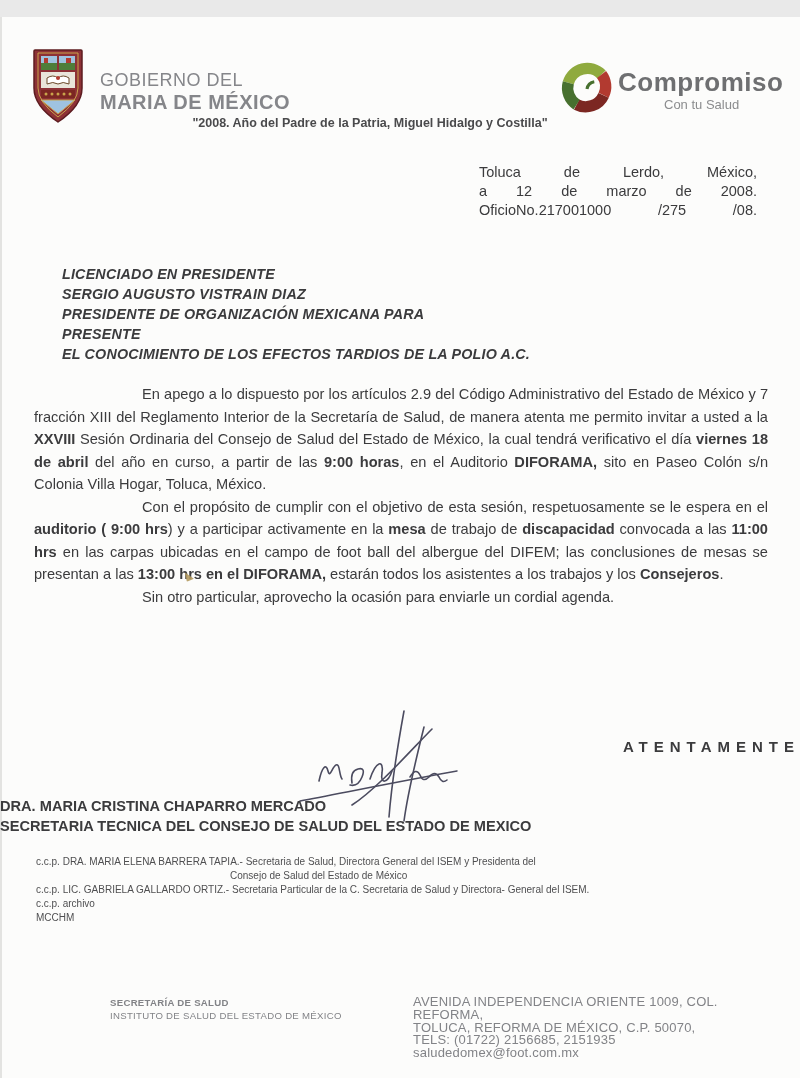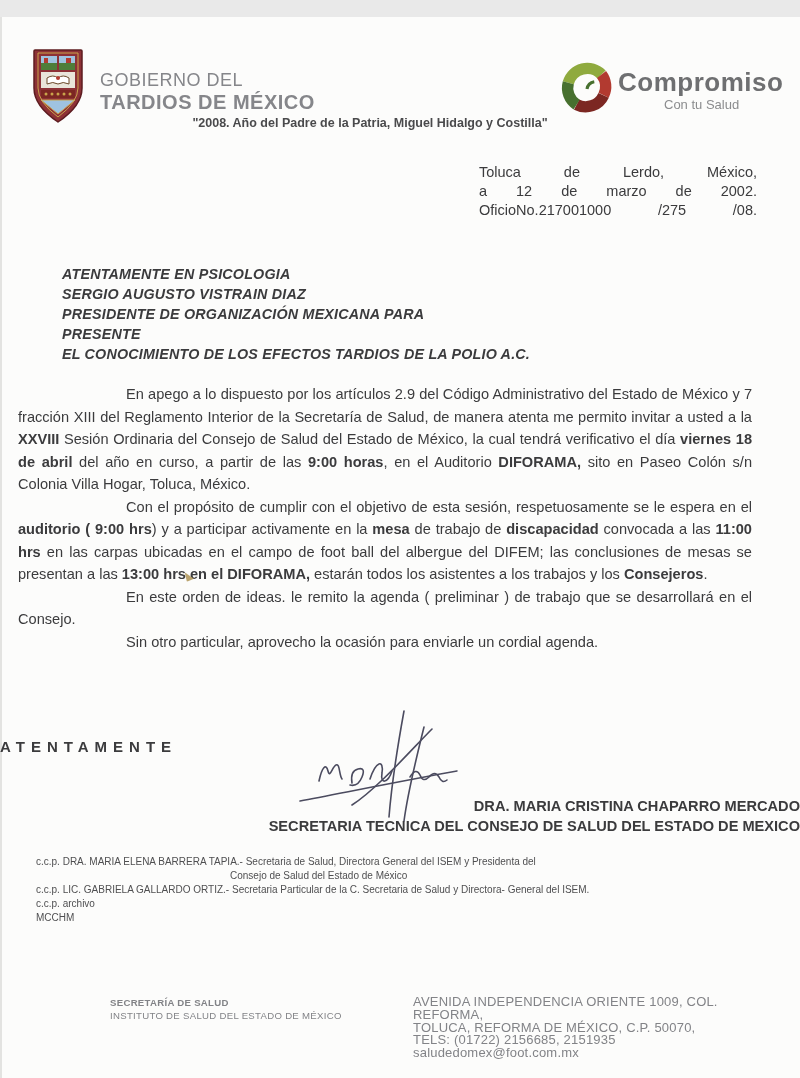--- a/index.html
+++ b/index.html
@@ -29,30 +29,30 @@
   .comp-tag{position:absolute;left:104px;top:38px;font-size:13px;color:#8b8c8e;}
 
   
   .dateline{position:absolute;left:479px;top:146px;width:278px;font-size:14.5px;line-height:19px;}
   .date-row{text-align:justify;text-align-last:justify;}
 
   
   .recipient{position:absolute;left:62px;top:247px;font-size:14.3px;font-weight:bold;font-style:italic;line-height:20px;letter-spacing:.2px;}
 
   
-  .bodytext{position:absolute;left:18px;top:366px;width:734px;font-size:14.6px;line-height:22.5px;text-align:justify;}
+  .bodytext{position:absolute;left:34px;top:366px;width:734px;font-size:14.6px;line-height:22.5px;text-align:justify;}
   .bodytext p{margin:0;}
   .ind{text-indent:108px;}
   .p4{margin-top:6px;}
 
   
-  .atentamente{position:absolute;left:0;top:721px;width:800px;text-align:left;
+  .atentamente{position:absolute;left:0;top:721px;width:800px;text-align:right;
     font-size:15px;font-weight:bold;letter-spacing:6px;color:#3b3b3d;}
   .signature{position:absolute;left:292px;top:692px;width:180px;height:118px;pointer-events:none;}
-  .signer{position:absolute;left:0;top:779px;width:800px;text-align:right;font-weight:bold;font-size:14.6px;line-height:20px;}
+  .signer{position:absolute;left:0;top:779px;width:800px;text-align:left;font-weight:bold;font-size:14.6px;line-height:20px;}
 
   
   .ccp{position:absolute;left:36px;top:838px;font-size:10px;line-height:14px;color:#4f4f51;}
   .ccp-indent{padding-left:194px;}
 
   
   .footer-left{position:absolute;left:110px;top:979px;width:262px;
     font-size:9.6px;line-height:13px;color:#828387;letter-spacing:.3px;}
   .footer-left .fl-1{font-weight:bold;}
   .footer-right{position:absolute;left:413px;top:979px;width:330px;
@@ -83,21 +83,21 @@
     <circle cx="14" cy="46" r="1.5" fill="#c9a44b"></circle>
     <circle cx="20" cy="46" r="1.5" fill="#c9a44b"></circle>
     <circle cx="26" cy="46" r="1.5" fill="#c9a44b"></circle>
     <circle cx="32" cy="46" r="1.5" fill="#c9a44b"></circle>
     <circle cx="38" cy="46" r="1.5" fill="#c9a44b"></circle>
     <path d="M9 52 H43 L26 66 Z" fill="#9fc3e0" stroke="#c9a44b" stroke-width="1"></path>
   </svg>
 
   <div class="gov">
     <div class="gov-1">GOBIERNO DEL</div>
-    <div class="gov-2">TARDIOS DE MÉXICO</div>
+    <div class="gov-2">MARIA DE MÉXICO</div>
   </div>
 
   <div class="motto">"2008. Año del Padre de la Patria, Miguel Hidalgo y Costilla"</div>
 
   <div class="comp">
     <svg class="comp-swirl" viewBox="0 0 52 52">
       <g fill="none" stroke-width="11">
         <path d="M8 21 A19 19 0 0 1 40 13" stroke="#8faa3e"></path>
         <path d="M40 13 A19 19 0 0 1 42 33" stroke="#b23a30"></path>
         <path d="M42 33 A19 19 0 0 1 16 42" stroke="#7c2722"></path>
@@ -105,36 +105,35 @@
       </g>
       <circle cx="26" cy="26" r="7.5" fill="#fcfcfb"></circle>
       <path d="M33 20 Q27 21 26 27" fill="none" stroke="#47702f" stroke-width="3"></path>
     </svg>
     <div class="comp-name">Compromiso</div>
     <div class="comp-tag">Con tu Salud</div>
   </div>
 
   <div class="dateline">
     <div class="date-row">Toluca de Lerdo, México,</div>
-    <div class="date-row">a 12 de marzo de 2002.</div>
+    <div class="date-row">a 12 de marzo de 2008.</div>
     <div class="date-row">OficioNo.217001000 /275 /08.</div>
   </div>
 
   <div class="recipient">
-    <div>ATENTAMENTE EN PSICOLOGIA</div>
+    <div>LICENCIADO EN PRESIDENTE</div>
     <div>SERGIO AUGUSTO VISTRAIN DIAZ</div>
     <div>PRESIDENTE DE ORGANIZACIÓN MEXICANA PARA</div>
     <div>PRESENTE</div>
     <div>EL CONOCIMIENTO DE LOS EFECTOS TARDIOS DE LA POLIO A.C.</div>
   </div>
 
   <div class="bodytext">
     <p class="ind"><span>En apego a lo dispuesto por los artículos 2.9 del Código Administrativo del Estado de México y 7 fracción XIII del Reglamento Interior de la Secretaría de Salud, de manera atenta me permito invitar a usted a la </span><b>XXVIII</b><span> Sesión Ordinaria del Consejo de Salud del Estado de México, la cual tendrá verificativo el día </span><b>viernes 18 de abril</b><span> del año en curso, a partir de las </span><b>9:00 horas</b><span>, en el Auditorio </span><b>DIFORAMA,</b><span> sito en Paseo Colón s/n Colonia Villa Hogar, Toluca, México.</span></p>
     <p class="ind"><span>Con el propósito de cumplir con el objetivo de esta sesión, respetuosamente se le espera en el </span><b>auditorio ( 9:00 hrs</b><span>) y a participar activamente en la </span><b>mesa</b><span> de trabajo de </span><b>discapacidad</b><span> convocada a las </span><b>11:00 hrs</b><span> en las carpas ubicadas en el campo de foot ball del albergue del DIFEM; las conclusiones de mesas se presentan a las </span><b>13:00 hrs en el DIFORAMA,</b><span> estarán todos los asistentes a los trabajos y los </span><b>Consejeros</b><span>.</span></p>
-    <p class="ind"><span>En este orden de ideas. le remito la agenda ( preliminar ) de trabajo que se desarrollará en el Consejo.</span></p>
     <p class="ind p4"><span>Sin otro particular, aprovecho la ocasión para enviarle un cordial agenda.</span></p>
   </div>
 
   <div class="atentamente">ATENTAMENTE</div>
 
   <svg class="signature" viewBox="0 0 180 118">
     <g fill="none" stroke="#33334a" stroke-width="1.6" stroke-linecap="round" opacity=".88">
       <path d="M112 2 C106 35 100 70 97 108"></path>
       <path d="M132 18 C124 50 116 82 112 112"></path>
       <path d="M27 72 C30 58 34 54 36 62 C38 70 40 58 44 56 C48 54 47 66 50 70"></path>

